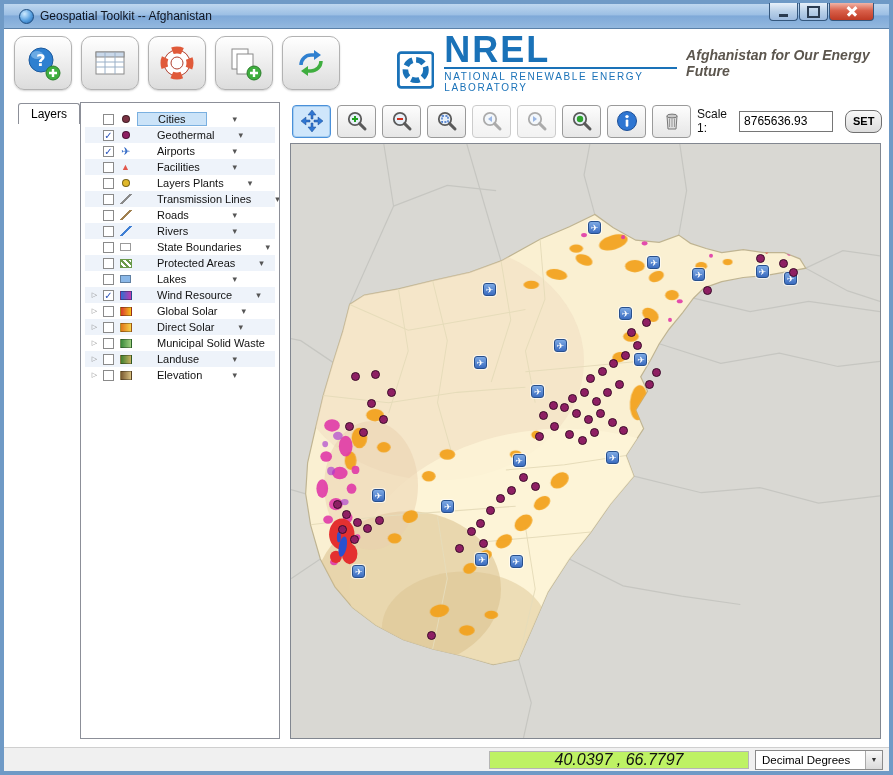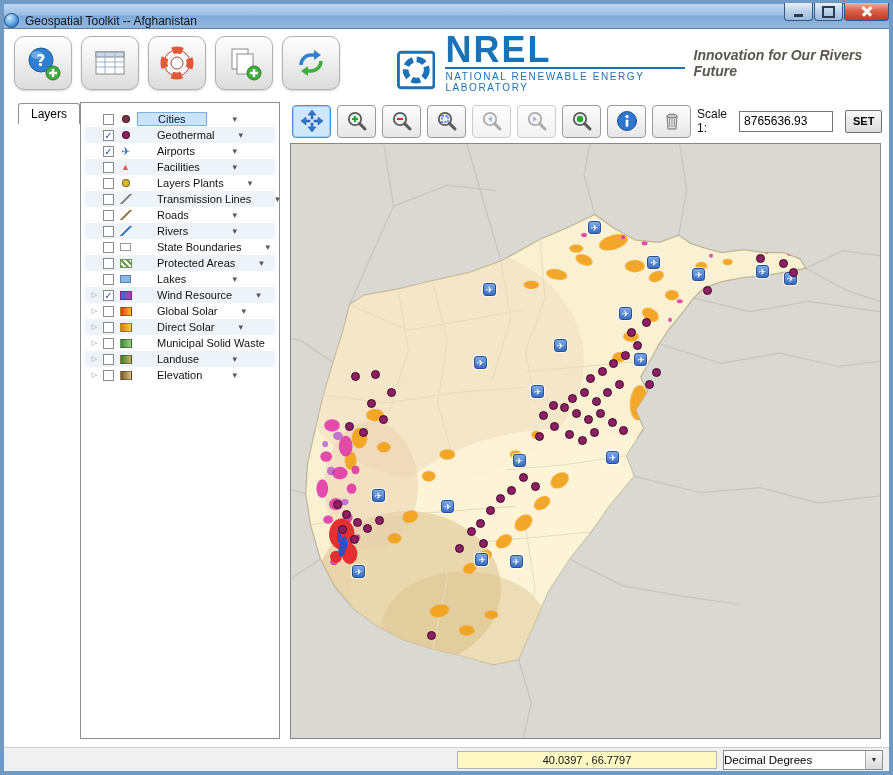--- a/index.html
+++ b/index.html
@@ -5,21 +5,21 @@
   * { box-sizing: border-box; margin: 0; padding: 0; }
   html,body { background:#555; }
   body { font-family: "Liberation Sans", sans-serif; -webkit-user-select:none; user-select:none; }
   .window {
     width: 893px; height: 775px; margin: 0 auto;
     border: 4px solid #6f9ac6; box-shadow: inset 0 0 0 1px #3a5f8a, 0 0 0 1px #24405e;
     background: #fff; display: flex; flex-direction: column; position: relative;
   }
   
   .titlebar {
-    height: 25px; flex: 0 0 25px; display: flex; align-items: flex-end; padding: 0 0;
+    height: 25px; flex: 0 0 25px; display: flex; align-items: center; padding: 0 15px;
     background: linear-gradient(180deg,#bed7ef 0%,#9cbfe4 45%,#7fa9d8 50%,#93b8de 100%);
     border-bottom: 1px solid #5a80a8;
   }
   .title-icon { width: 15px; height: 15px; border-radius: 50%;
     background: radial-gradient(circle at 35% 30%, #cdeaff, #57a0e0 55%, #1f5fa8);
     border: 1px solid #1d4d80; margin-right: 6px; flex: 0 0 15px; }
   .title-text { font-size: 12px; color: #0e1420; }
   .win-controls { margin-left: auto; display: flex; gap: 1px; align-self: flex-start; margin-top: -1px; }
   .wc-btn { height: 18px; border: 1px solid #35587e; border-top: none; border-radius: 0 0 4px 4px;
     display: flex; align-items: center; justify-content: center; cursor: pointer; position: relative;
@@ -64,38 +64,38 @@
   .map-panel { flex: 1; display: flex; flex-direction: column; min-width: 0; }
   .map-toolbar { height: 40px; flex: 0 0 40px; display: flex; align-items: center; gap: 6px; padding: 2px 2px 6px 2px; }
   .mt-btn { width: 39px; height: 33px; border: 1px solid #9a9a9a; border-radius: 4px; cursor: pointer;
     background: linear-gradient(#fdfdfd,#e6e6e6); display: flex; align-items: center; justify-content: center; }
   .mt-btn svg { width: 24px; height: 24px; display: block; }
   .mt-btn.active { background: #cfe6fb; border-color: #4a90d9; box-shadow: inset 0 0 0 1px #a5cdf0; }
   .mt-btn.disabled { opacity: .5; cursor: default; }
   .scale-group { margin-left: auto; display: flex; align-items: center; gap: 12px; font-size: 12px; color: #111; }
   .scale-input { width: 94px; height: 21px; border: 1px solid #767676; font-size: 12px; padding: 0 4px;
     font-family: "Liberation Sans", sans-serif; }
-  .set-btn { height: 23px; padding: 0 7px; border: 1px solid #707070; border-radius: 2px; font-size: 11px;
+  .set-btn { height: 23px; padding: 0 7px; border: 1px solid #707070; border-radius: 8px; font-size: 11px;
     font-weight: bold; background: linear-gradient(#f8f8f8,#dcdcdc); cursor: pointer; }
   .map-area { flex: 1; position: relative; border: 1px solid #828790; background: #d9d8d3; overflow: hidden; }
   .map-area svg.basemap { position: absolute; inset: 0; width: 100%; height: 100%; }
   #markers { position: absolute; inset: 0; pointer-events: none; }
   .airport-marker { position: absolute; width: 13px; height: 13px; margin: -7px 0 0 -7px;
     background: linear-gradient(#7da9e4,#3b6cc0); border: 1px solid #27508e; border-radius: 3px;
     color: #fff; font-size: 9px; line-height: 12px; text-align: center; pointer-events: auto; cursor: pointer;
     box-shadow: 0 0 0 1px rgba(255,255,255,.65); font-family: "DejaVu Sans", sans-serif; }
   .geo-marker { position: absolute; width: 9px; height: 9px; margin: -5px 0 0 -5px; background: #8e1f63;
     border: 1px solid #3c0d2a; border-radius: 50%; pointer-events: auto; cursor: pointer; }
   
   .statusbar { height: 24px; flex: 0 0 24px; background: #f0f0f0; border-top: 1px solid #cfcfcf;
     display: flex; align-items: center; justify-content: flex-end; gap: 6px; padding: 0 6px; }
-  .coords-box { width: 260px; height: 18px; border: 1px solid #b5b5b5; background: #fef9c3;
-    font-size: 11px; display: flex; align-items: center; justify-content: center; color: #111; }
-  .units-box { width: 160px; height: 20px; border: 1px solid #8a8a8a; background: #fff; display: flex;
-    align-items: center; font-size: 11.5px; padding-left: 0; cursor: pointer; }
+  .coords-box { width: 260px; height: 18px; border: 1px solid #b5b5b5; background: #bef264;
+    font-size: 16px; display: flex; align-items: center; justify-content: center; color: #111; font-style: italic; }
+  .units-box { width: 128px; height: 20px; border: 1px solid #8a8a8a; background: #fff; display: flex;
+    align-items: center; font-size: 11.5px; padding-left: 6px; cursor: pointer; }
   .units-arrow { margin-left: auto; width: 17px; height: 100%; border-left: 1px solid #aaa;
     background: linear-gradient(#f8f8f8,#dadada); display: flex; align-items: center; justify-content: center;
     font-size: 7px; color: #333; }
 </style>
 </head>
 <body>
 
 <div class="window">
 
   <div class="titlebar">
@@ -163,21 +163,21 @@
     <div class="brand">
       <svg viewBox="0 0 40 40">
         <rect x="1.5" y="1.5" width="37" height="37" rx="3" fill="#fff" stroke="#1a72b8" stroke-width="3"></rect>
         <circle cx="20" cy="20" r="11" fill="none" stroke="#1a72b8" stroke-width="6" stroke-dasharray="9 4"></circle>
       </svg>
       <div class="nrel-words">
         <span class="nrel-word">NREL</span>
         <span class="nrel-sub">NATIONAL RENEWABLE ENERGY LABORATORY</span>
       </div>
     </div>
-    <div class="tagline">Innovation for Our Rivers Future</div>
+    <div class="tagline">Afghanistan for Our Energy Future</div>
   </div>
 
   <div class="content">
 
     <div class="left-panel">
       <div class="tab">Layers</div>
       <div class="layers-box">
         <div id="layers-list">
             <div class="layer-row">
               <span class="expander"></span>

